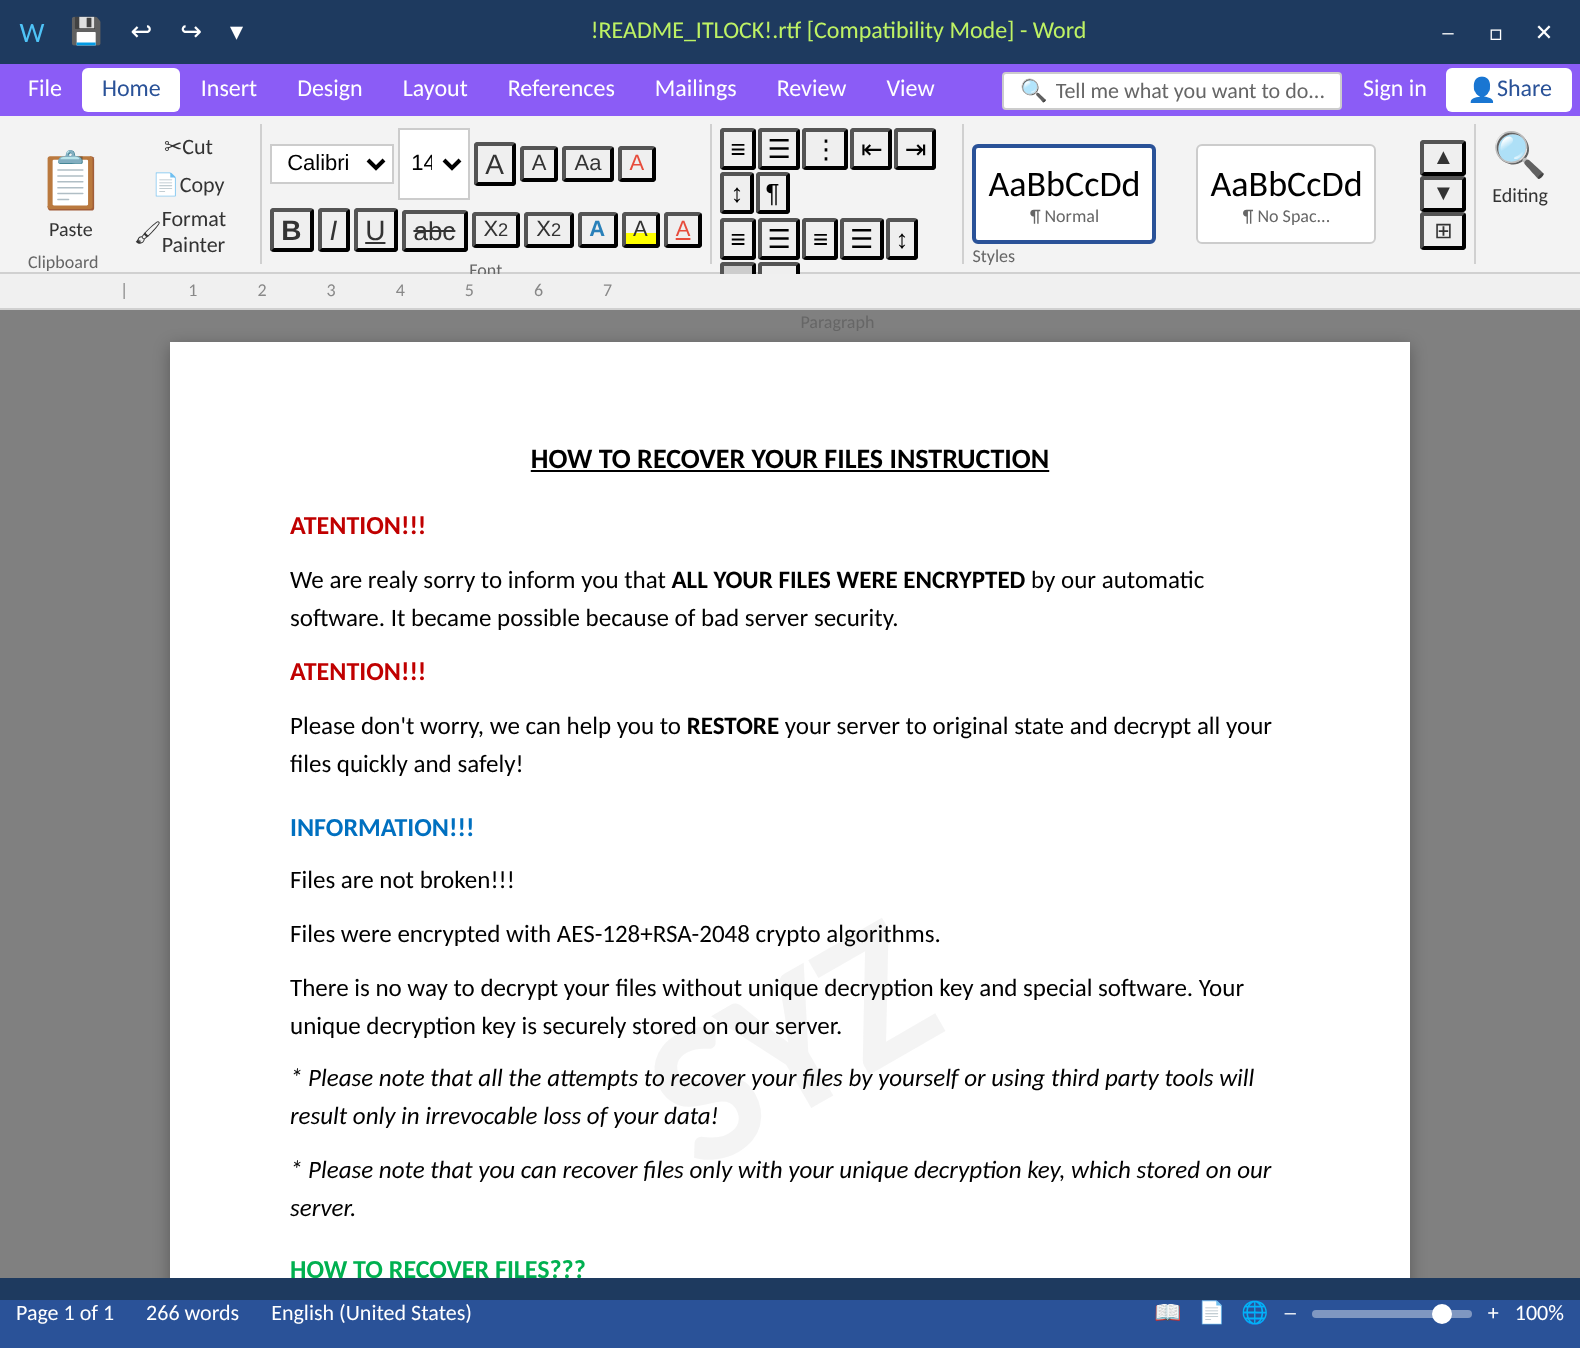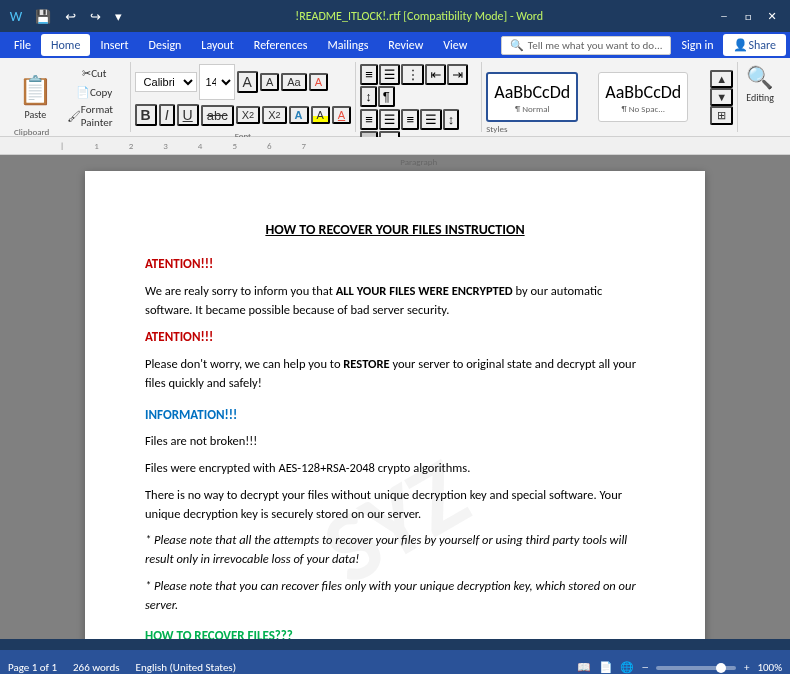--- a/index.html
+++ b/index.html
@@ -17,21 +17,21 @@
       font-size: 12px;
     }
     .title-bar-left { display: flex; align-items: center; gap: 8px; }
     .title-bar-center { flex: 1; text-align: center; font-size: 12px; color: #bef264; }
     .title-bar-right { display: flex; align-items: center; gap: 4px; }
     .title-btn { width: 20px; height: 20px; display: flex; align-items: center; justify-content: center; font-size: 11px; color: white; cursor: pointer; }
     .win-icon { width: 16px; height: 16px; background: #1e3a5f; color: #4fc3f7; font-size: 14px; display: flex; align-items: center; justify-content: center; }
 
     
     .menu-bar {
-      background: #1d4ed8;
+      background: #8b5cf6;
       height: 26px;
       display: flex;
       align-items: center;
       padding: 0 4px;
       color: white;
       font-size: 12px;
       justify-content: flex-end;
     }
     .menu-item {
       padding: 2px 10px;
@@ -207,21 +207,21 @@
     .green-bold { color: #00b050; font-weight: bold; font-size: 13px; }
     .doc-para { font-size: 12.5px; color: #000; line-height: 1.5; margin-bottom: 8px; }
     .bold { font-weight: bold; }
     .italic { font-style: italic; }
 
     
     .status-bar {
       background: #2a5298;
       height: 24px;
       display: flex;
-      align-items: flex-end;
+      align-items: flex-start;
       justify-content: space-between;
       padding: 0 8px;
       color: white;
       font-size: 11px;
       position: fixed;
       bottom: 0;
       left: 0;
       width: 790px;
     }
     .status-left { display: flex; gap: 16px; }

